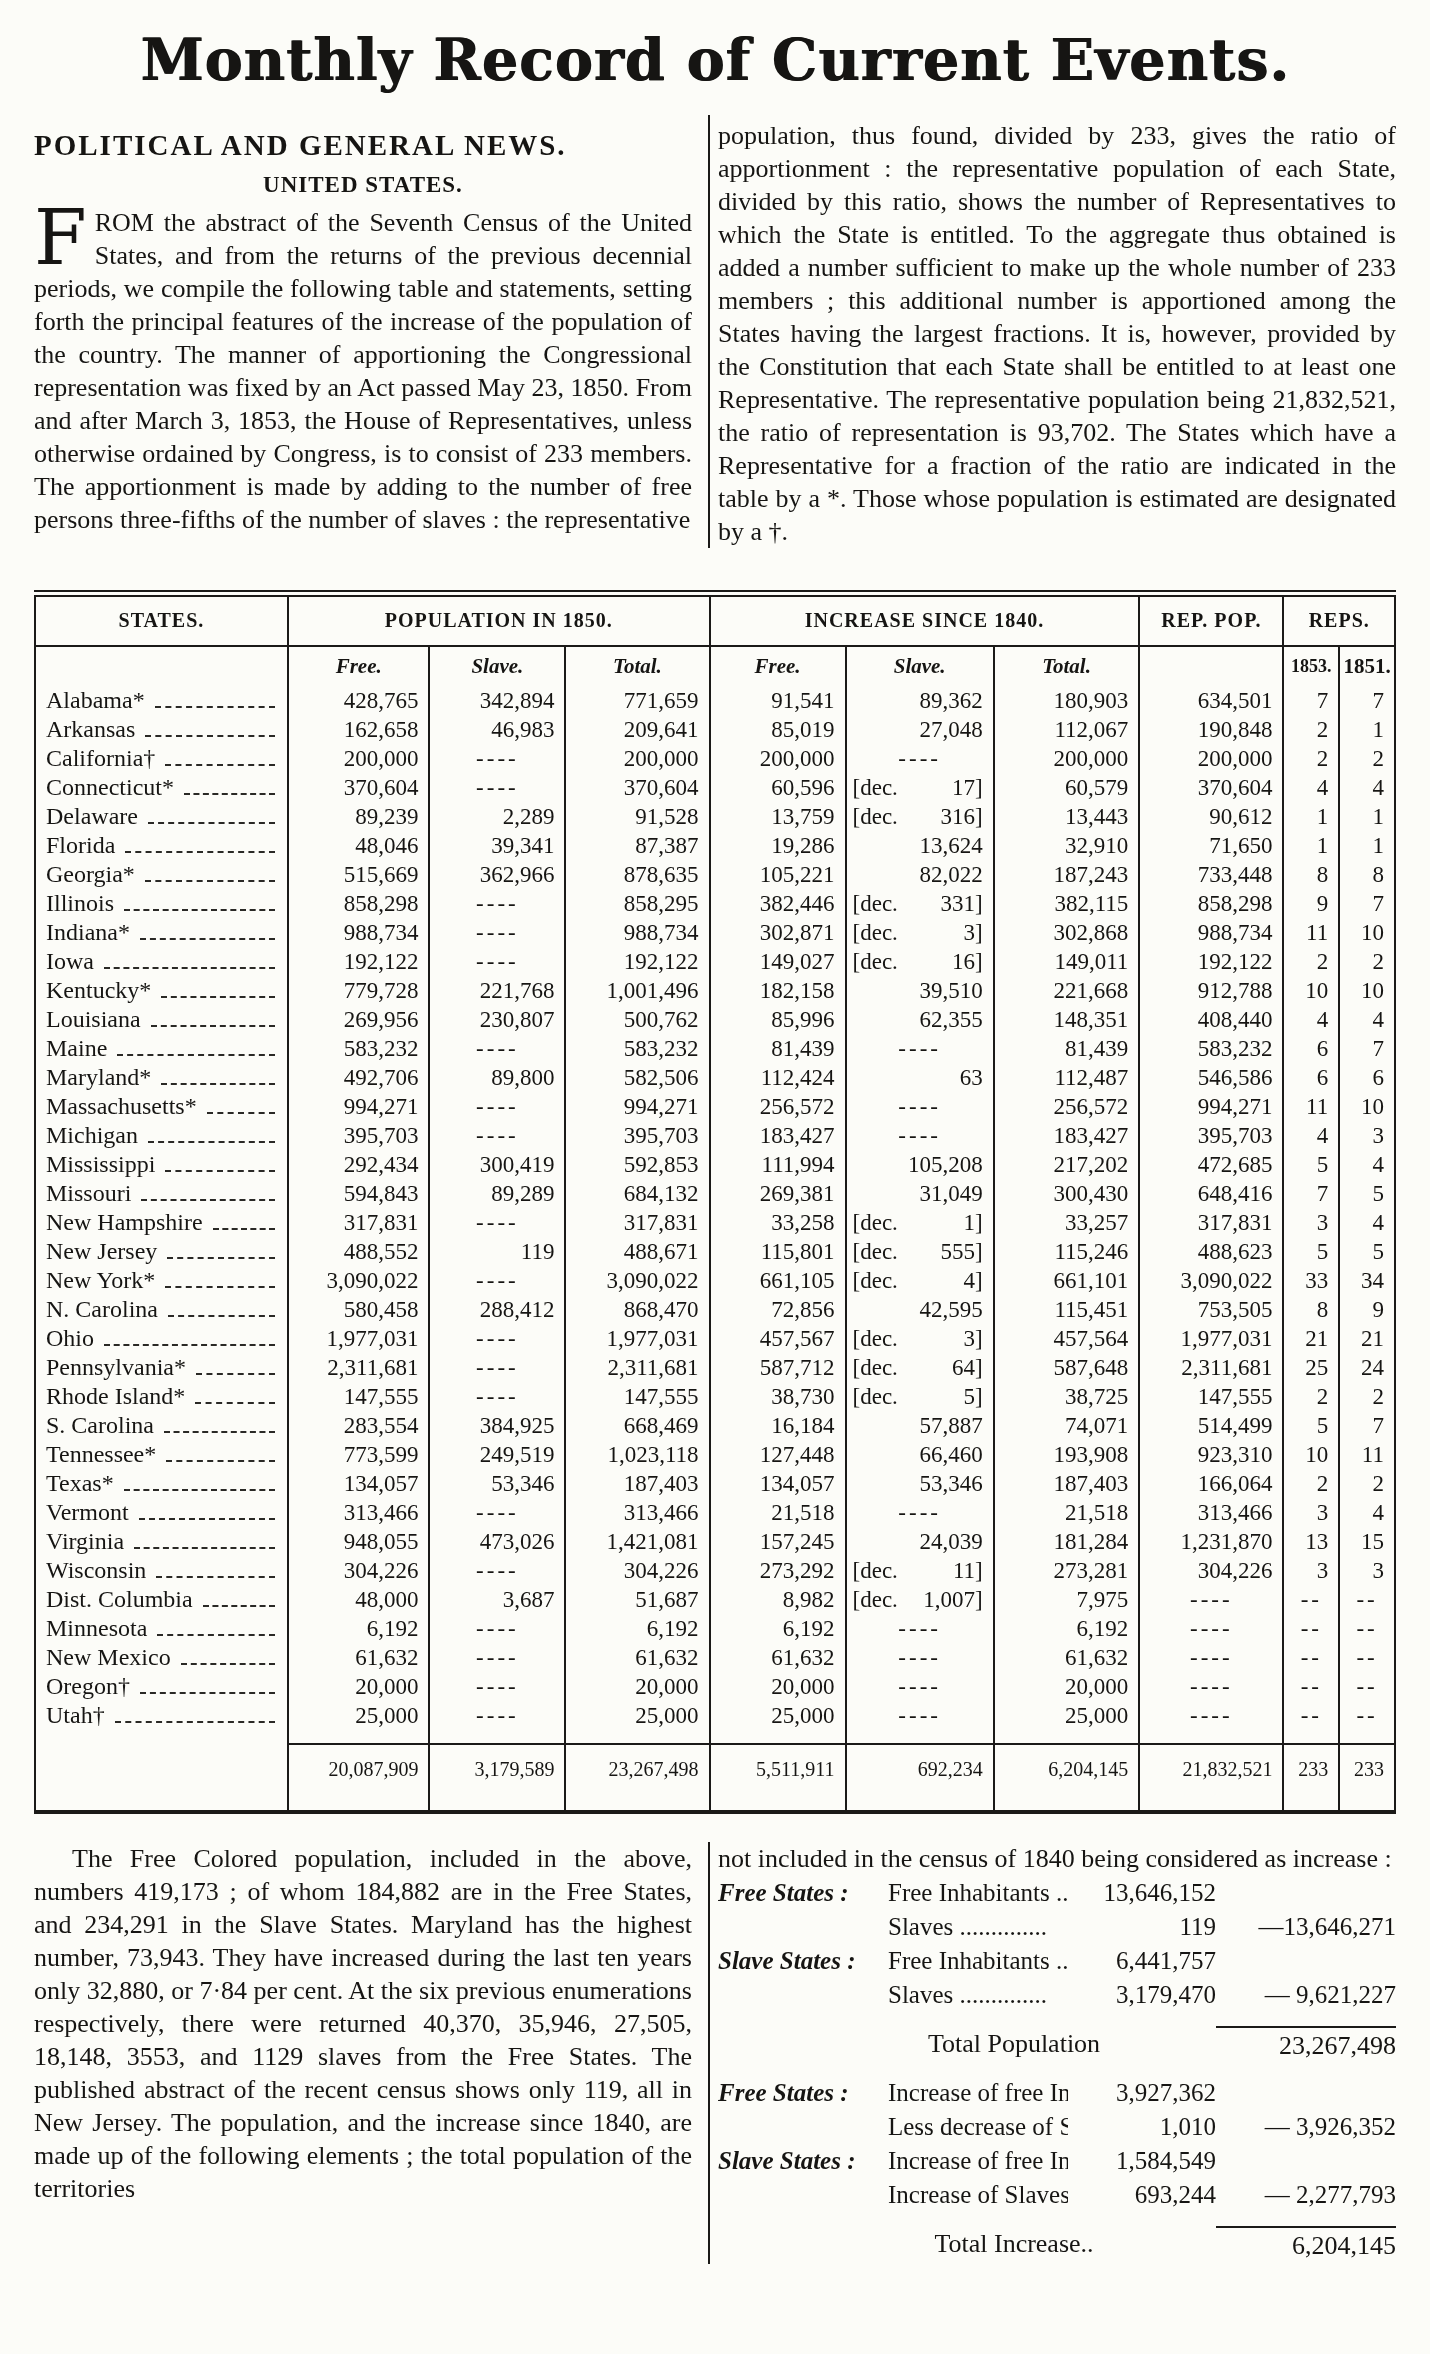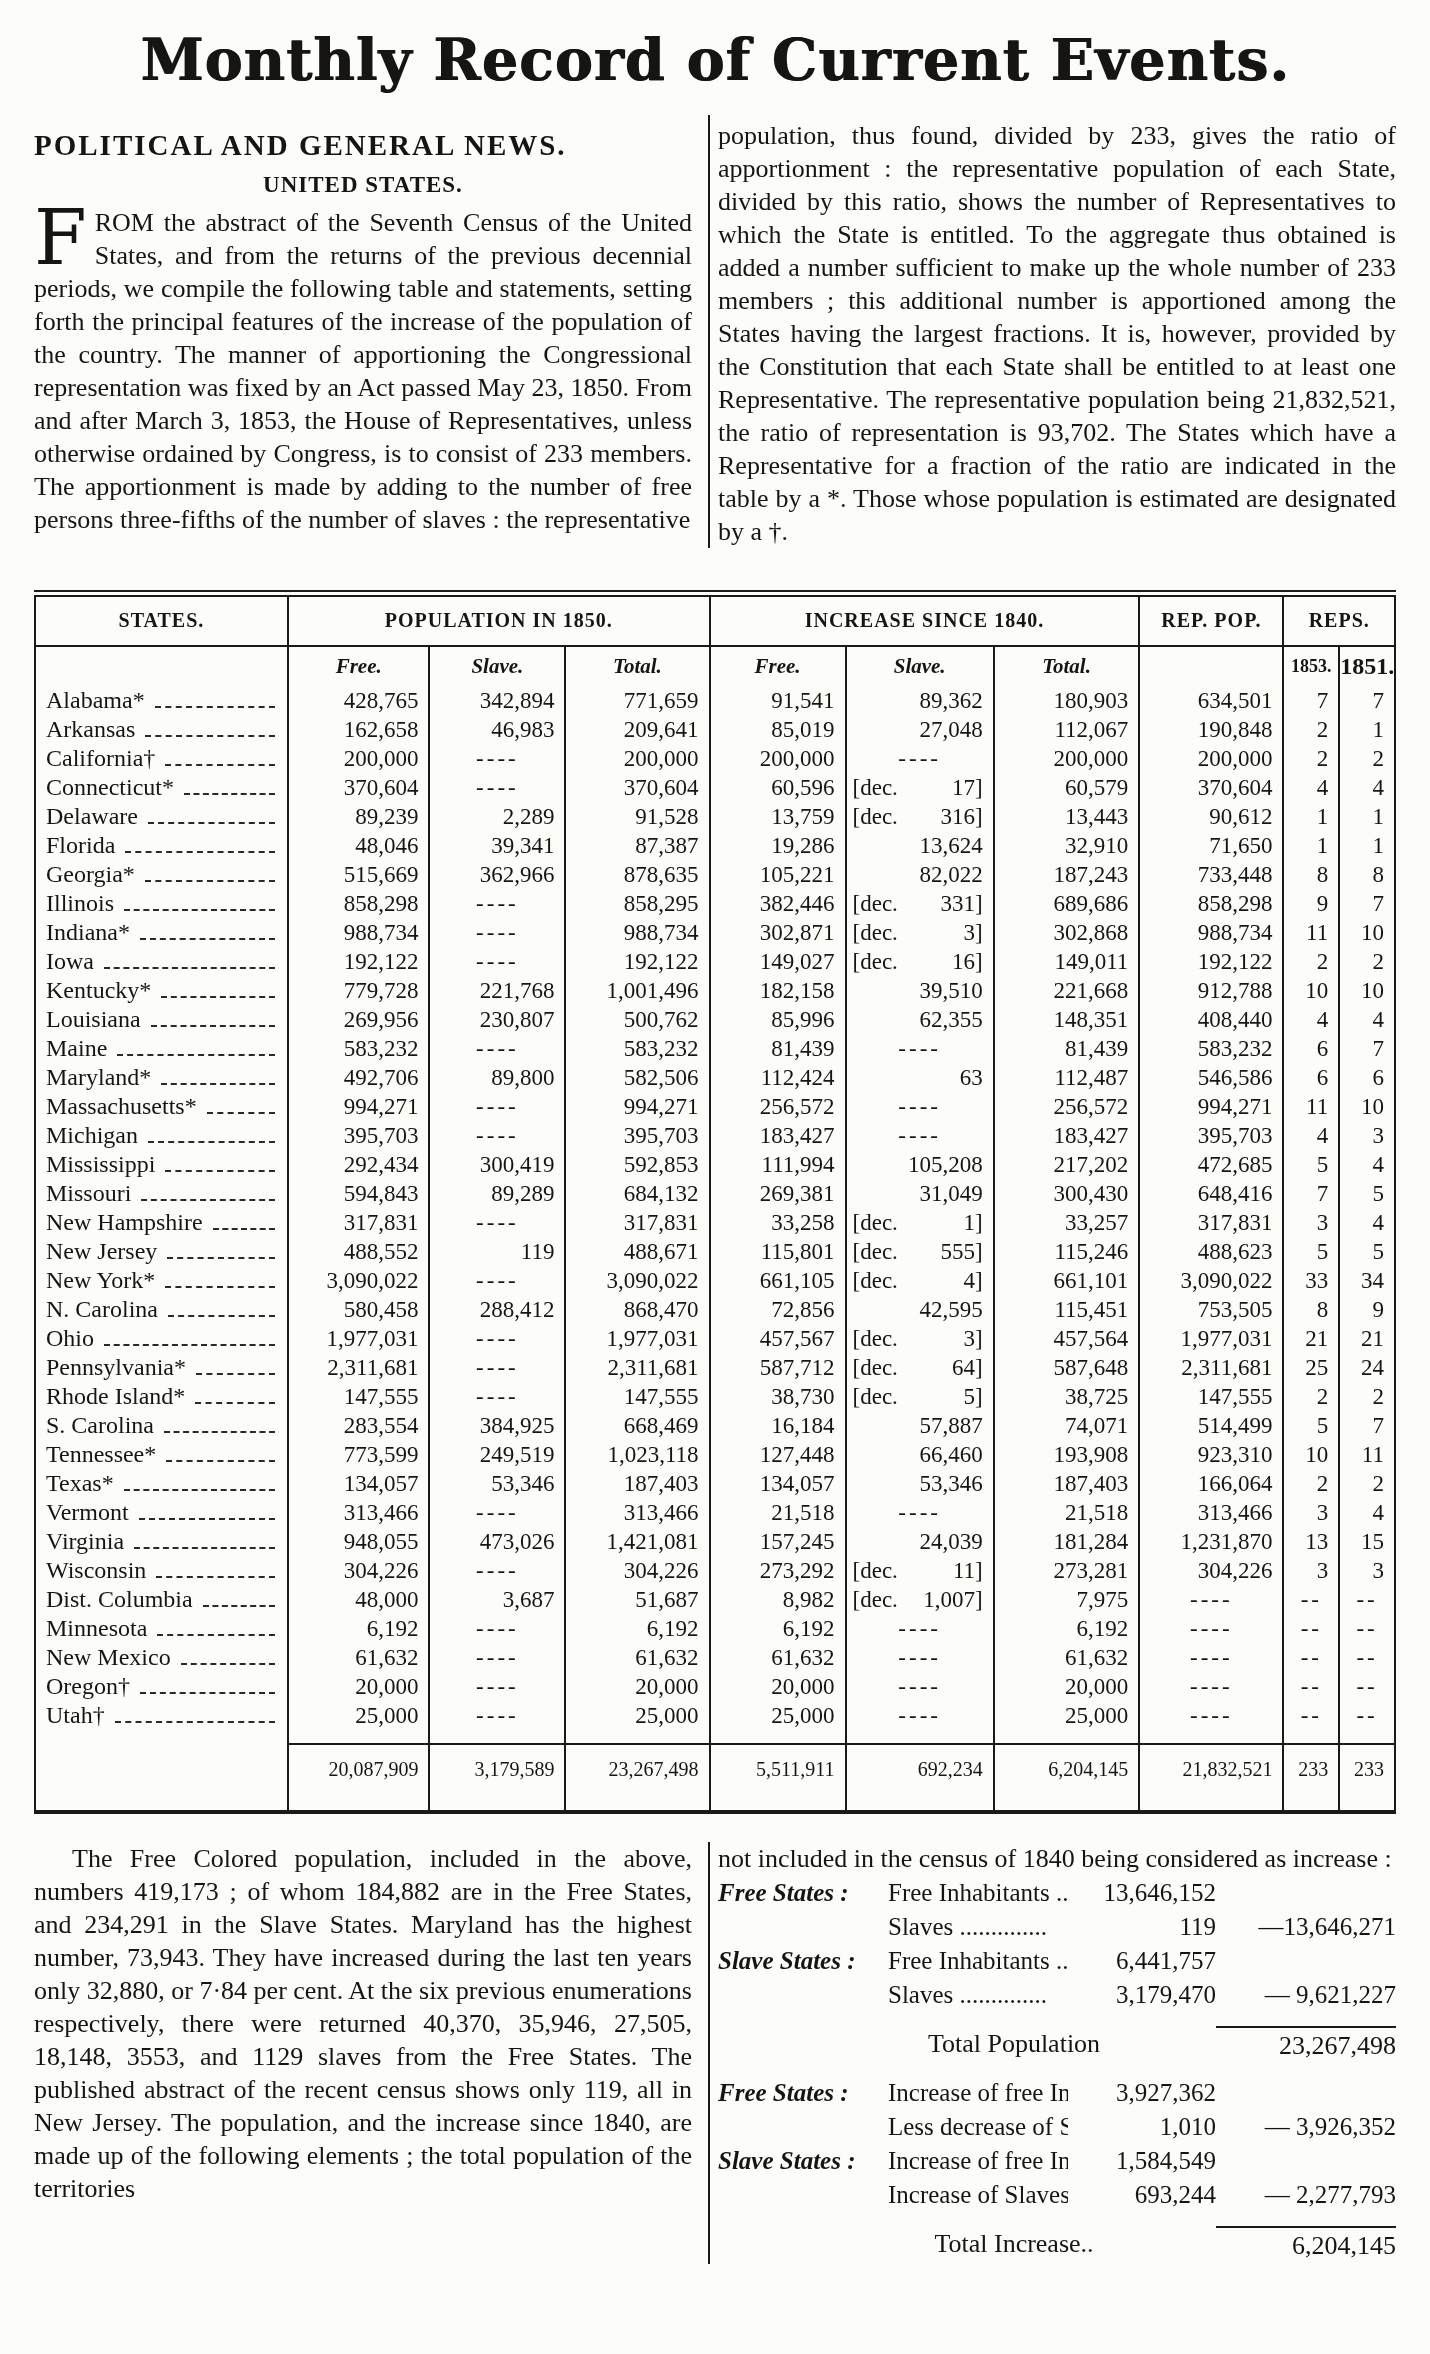--- a/index.html
+++ b/index.html
@@ -112,21 +112,21 @@
         <tr class="h2">
           <th></th>
           <th class="ital">Free.</th>
           <th class="ital">Slave.</th>
           <th class="ital">Total.</th>
           <th class="ital">Free.</th>
           <th class="ital">Slave.</th>
           <th class="ital">Total.</th>
           <th></th>
           <th style="font-size:18px">1853.</th>
-          <th style="font-size:24px">1851.</th>
+          <th style="font-size:21px">1851.</th>
         </tr>
       </thead>
       <tbody id="census-tbody">
           <tr>
             <td class="c-state">
               <span class="st">Alabama*</span>
               <span class="leader"></span>
             </td>
             <td>428,765</td>
             <td>342,894</td>
@@ -246,21 +246,21 @@
             <td>858,298</td>
             <td class="dash">----</td>
             <td>858,295</td>
             <td>382,446</td>
             <td class="dec">
               <span class="dec-wrap">
                 <span>[dec.</span>
                 <span>331]</span>
               </span>
             </td>
-            <td>689,686</td>
+            <td>382,115</td>
             <td>858,298</td>
             <td>9</td>
             <td>7</td>
           </tr>
           <tr>
             <td class="c-state">
               <span class="st">Indiana*</span>
               <span class="leader"></span>
             </td>
             <td>988,734</td>

